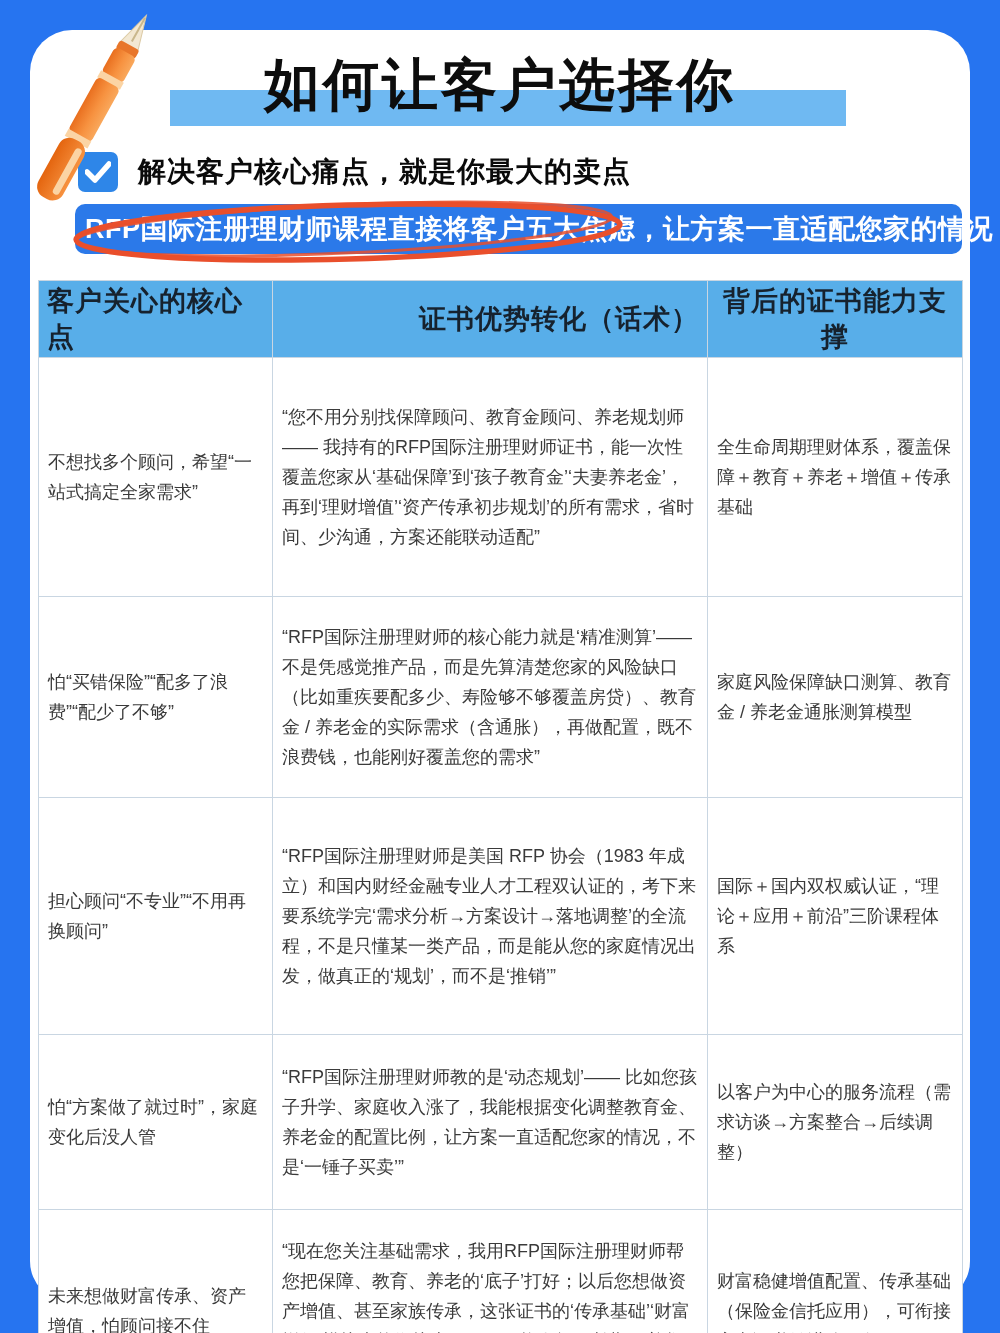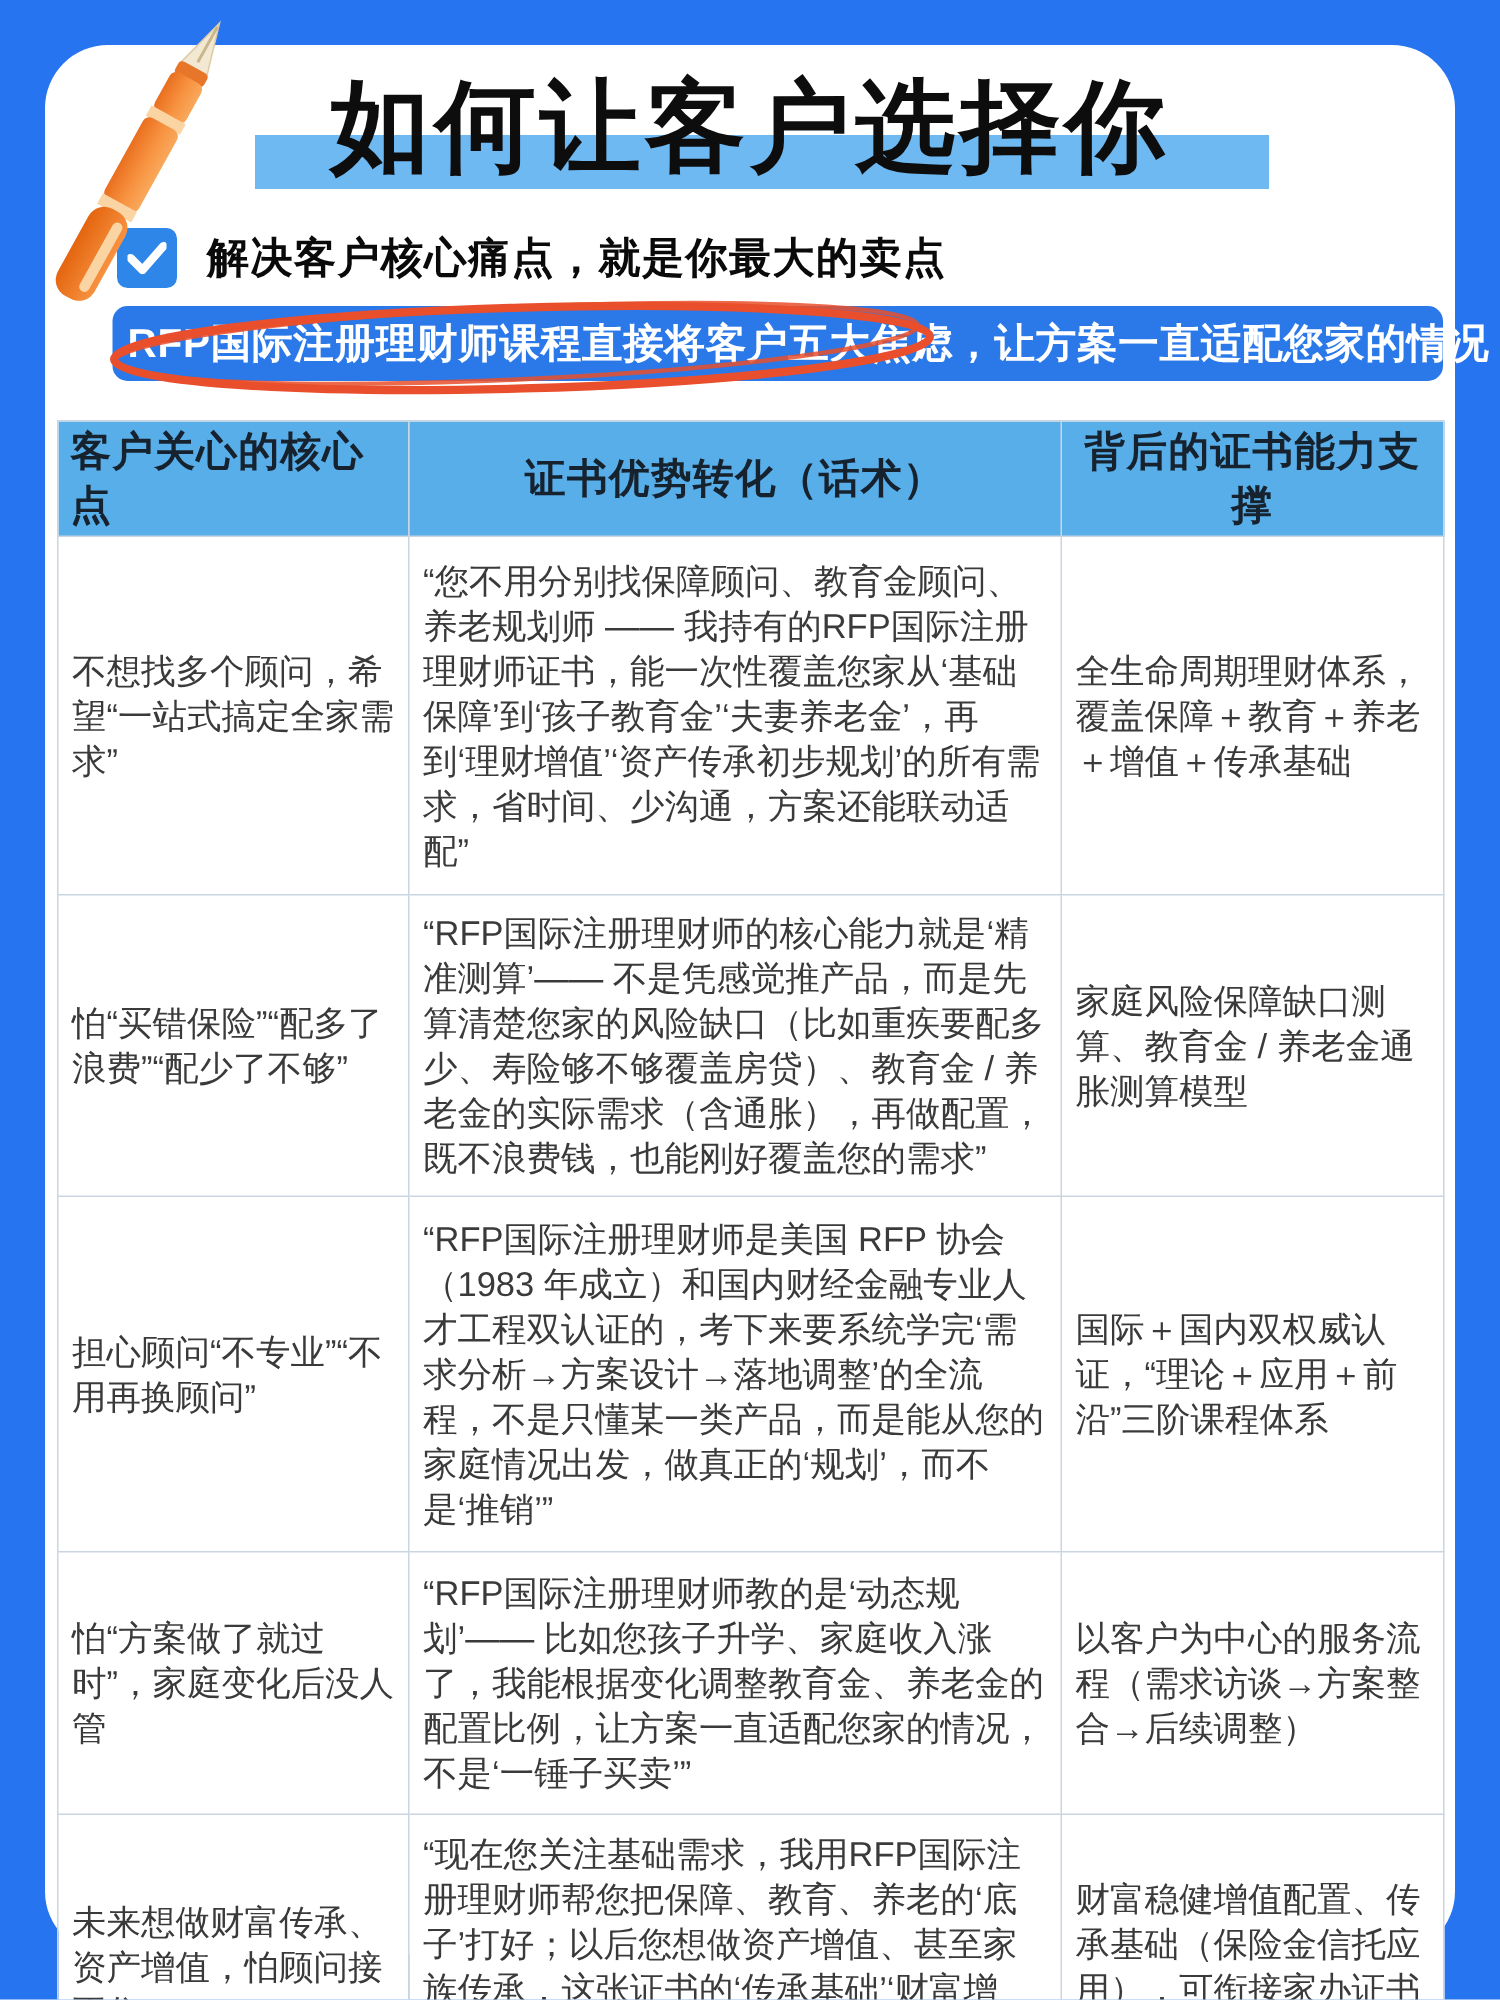--- a/index.html
+++ b/index.html
@@ -17,21 +17,21 @@
   
   .pen{position:absolute;left:0px;top:-4px;width:190px;height:230px;z-index:5;}
   
   .title-wrap{position:relative;margin-top:12px;text-align:center;height:96px;}
   .title-bar{
     position:absolute;left:140px;top:48px;width:676px;height:36px;
     background:#6FB9F2;z-index:0;
   }
   h1.title{
     position:relative;z-index:1;margin:0;
-    font-size:67px;line-height:86px;font-weight:900;
+    font-size:56px;line-height:86px;font-weight:900;
     letter-spacing:3px;color:#0D0D0D;
   }
   
   .check-row{display:flex;align-items:center;margin:14px 0 0 48px;gap:20px;}
   .checkbox{
     width:40px;height:40px;background:#2E86E8;border-radius:7px;
     display:flex;align-items:center;justify-content:center;flex:0 0 auto;
   }
   .check-text{font-size:28px;font-weight:900;color:#0A0A0A;letter-spacing:1px;}
   
@@ -46,25 +46,25 @@
   table.main{
     border-collapse:collapse;table-layout:fixed;
     margin:26px 8px 0 8px;width:924px;
   }
   table.main th{
     background:#58AEE9;color:#16222E;
     font-size:27px;font-weight:800;height:38px;
     border:1px solid #C9D6E2;padding:2px 8px;letter-spacing:1px;
   }
   table.main th.h-pain{text-align:left;}
-  table.main th.h-pitch{text-align:center;}
+  table.main th.h-pitch{text-align:right;}
   table.main th.h-support{text-align:center;padding:2px 2px;}
   table.main td{
     border:1px solid #C9D6E2;
-    font-size:23px;line-height:30px;color:#3A3A3A;
+    font-size:18px;line-height:30px;color:#3A3A3A;
     vertical-align:middle;padding:8px 9px;background:#ffffff;
   }
   td.c-pitch{padding:8px 12px;}
   tr.r1 td{height:222px;} tr.r2 td{height:184px;margin-left:44px;} tr.r3 td{height:220px;}
   tr.r4 td{height:158px;} tr.r5 td{height:186px;}
 </style>
 </head>
 <body>
 
 <div class="card">

